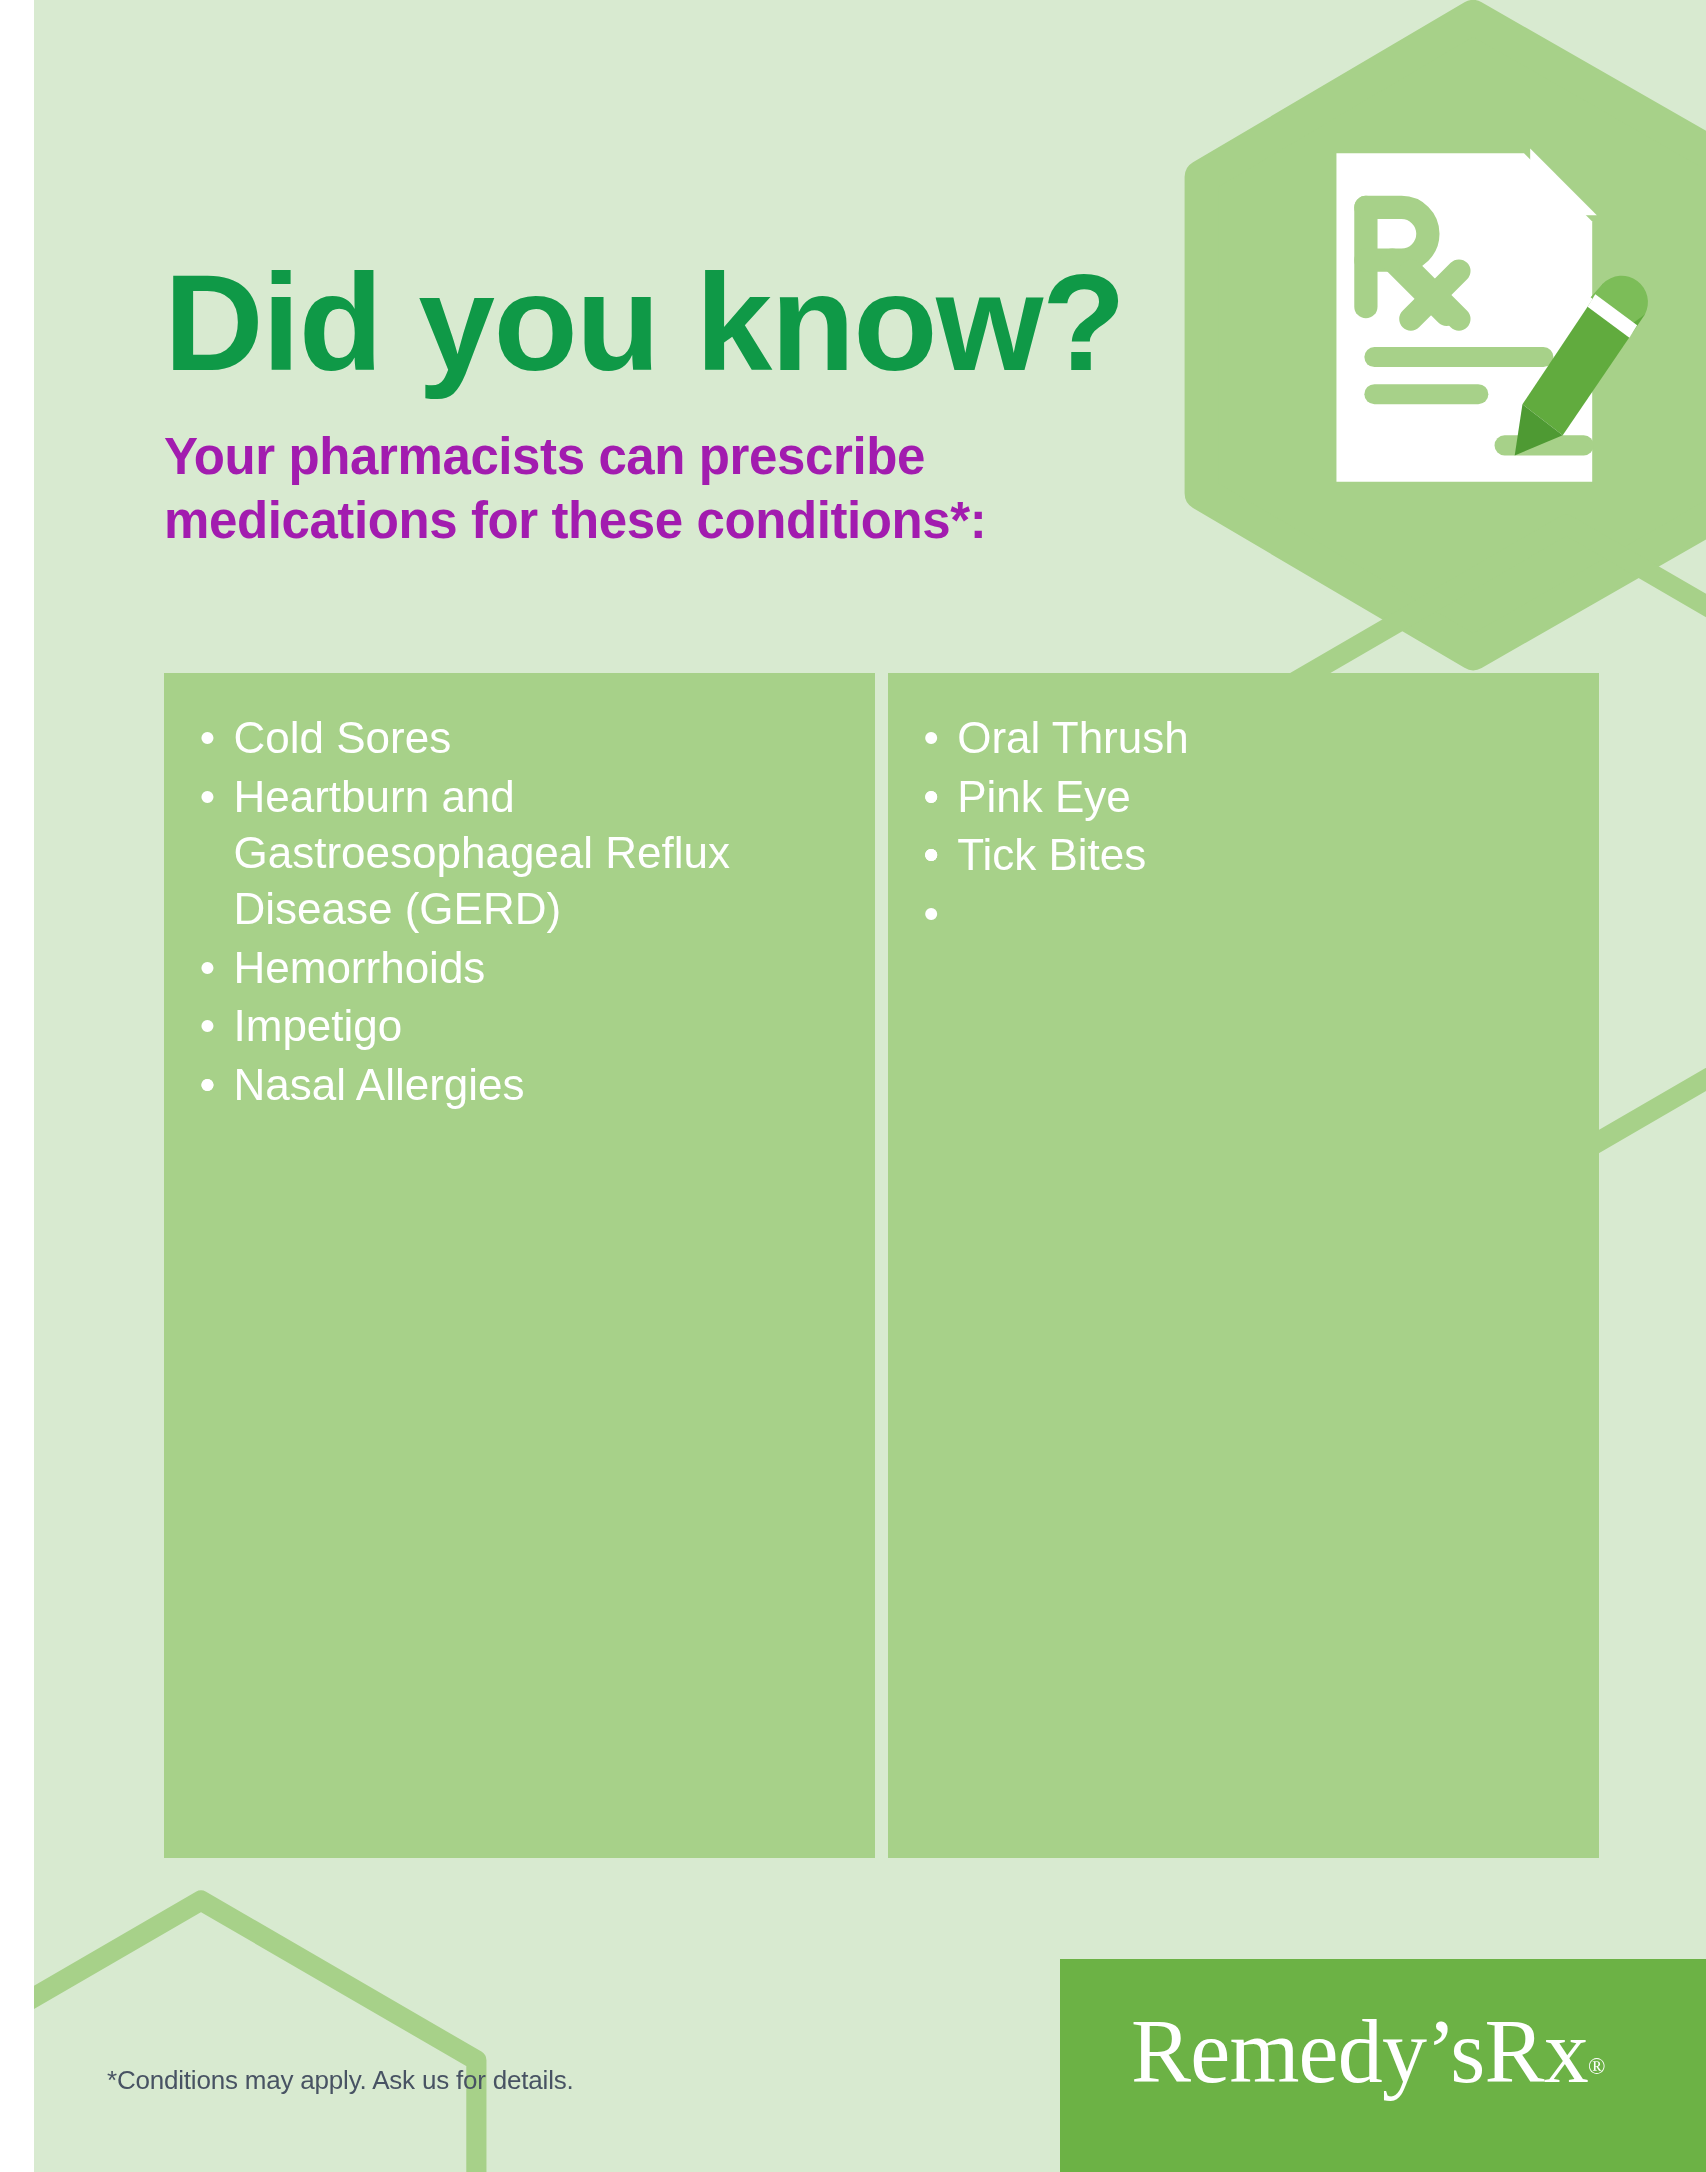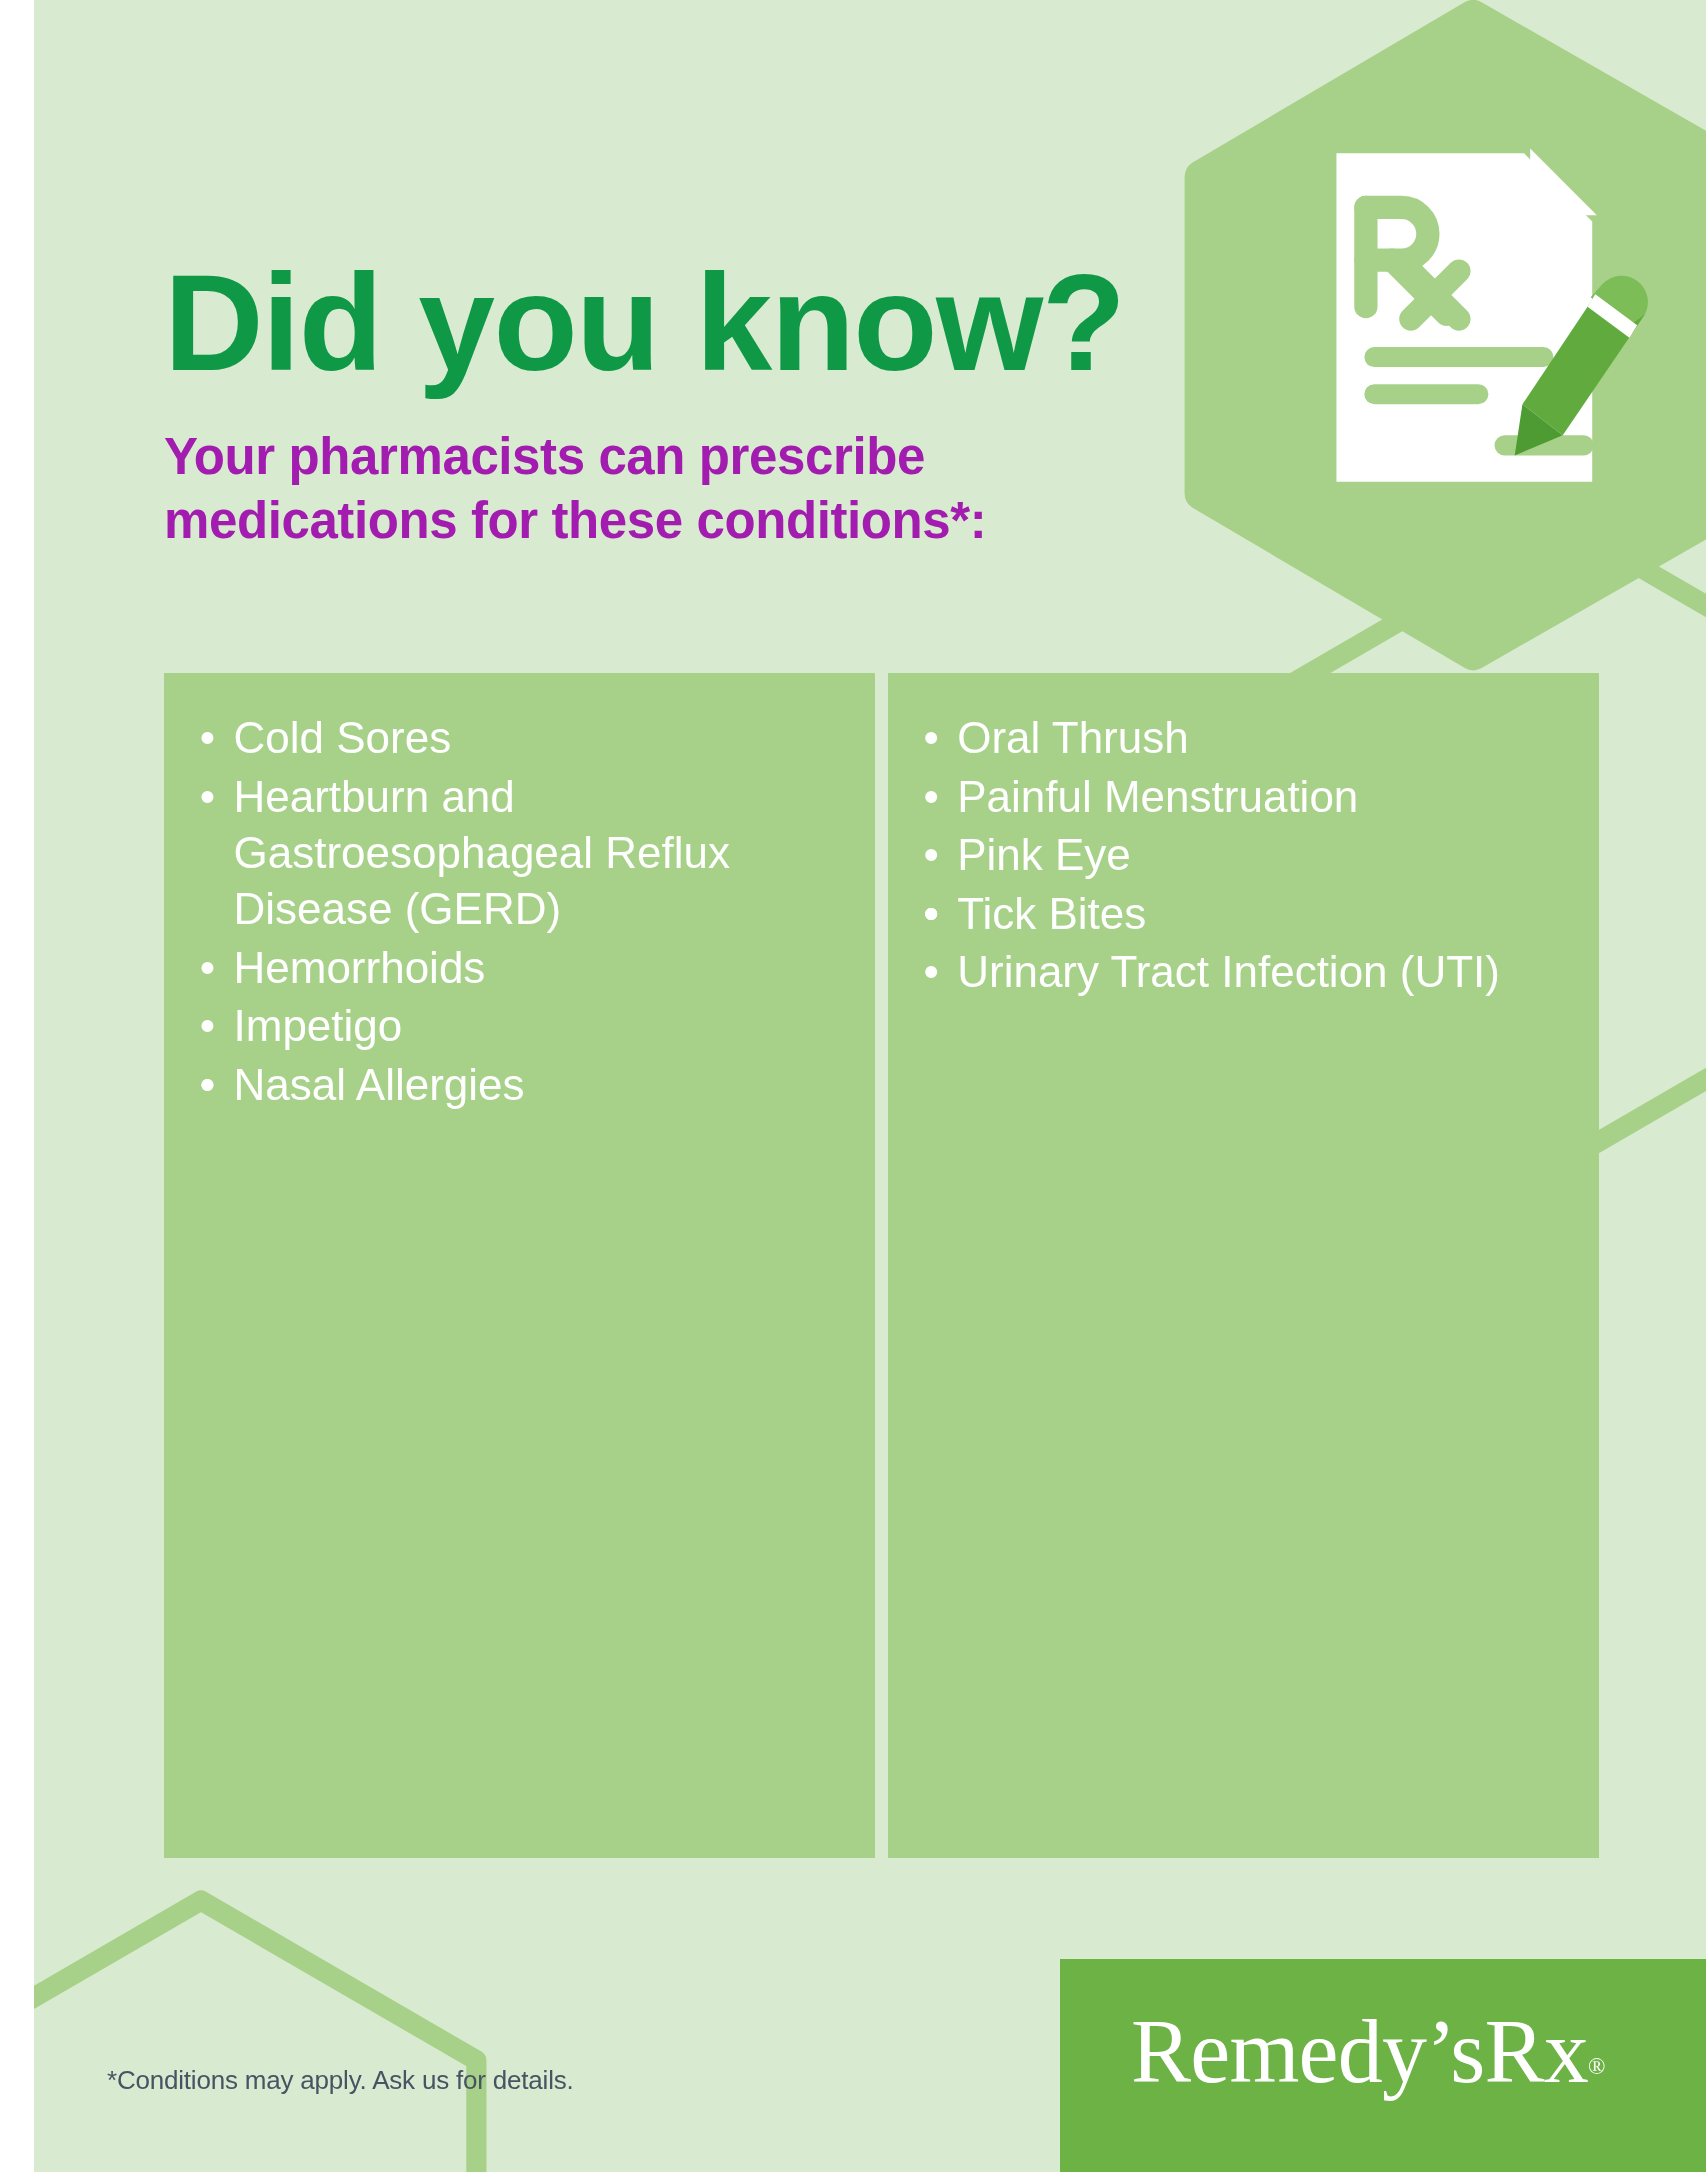--- a/index.html
+++ b/index.html
@@ -214,39 +214,37 @@
     </div>
 
     <div class="panel">
       <ul class="cond-list">
         <li class="cond-item">
           <span class="bullet">•</span>
           <span>Oral Thrush</span>
         </li>
         <li class="cond-item">
           <span class="bullet">•</span>
-          <span>Painful Menstruation</span>
         </li>
         <li class="cond-item">
           <span class="bullet">•</span>
           <span>Pink Eye</span>
         </li>
         <li class="cond-item">
           <span class="bullet">•</span>
         </li>
         <li class="cond-item">
           <span class="bullet">•</span>
         </li>
         <li class="cond-item">
           <span class="bullet">•</span>
           <span>Tick Bites</span>
         </li>
         <li class="cond-item">
           <span class="bullet">•</span>
-          <span>Urinary Tract Infection (UTI)</span>
         </li>
       </ul>
     </div>
   </div>
 
   <div id="footnote">*Conditions may apply. Ask us for details.</div>
 
   <div id="logo-block">
     <div id="logo-wordmark">
       <span>Remedy’sRx</span><span class="reg">®</span>

